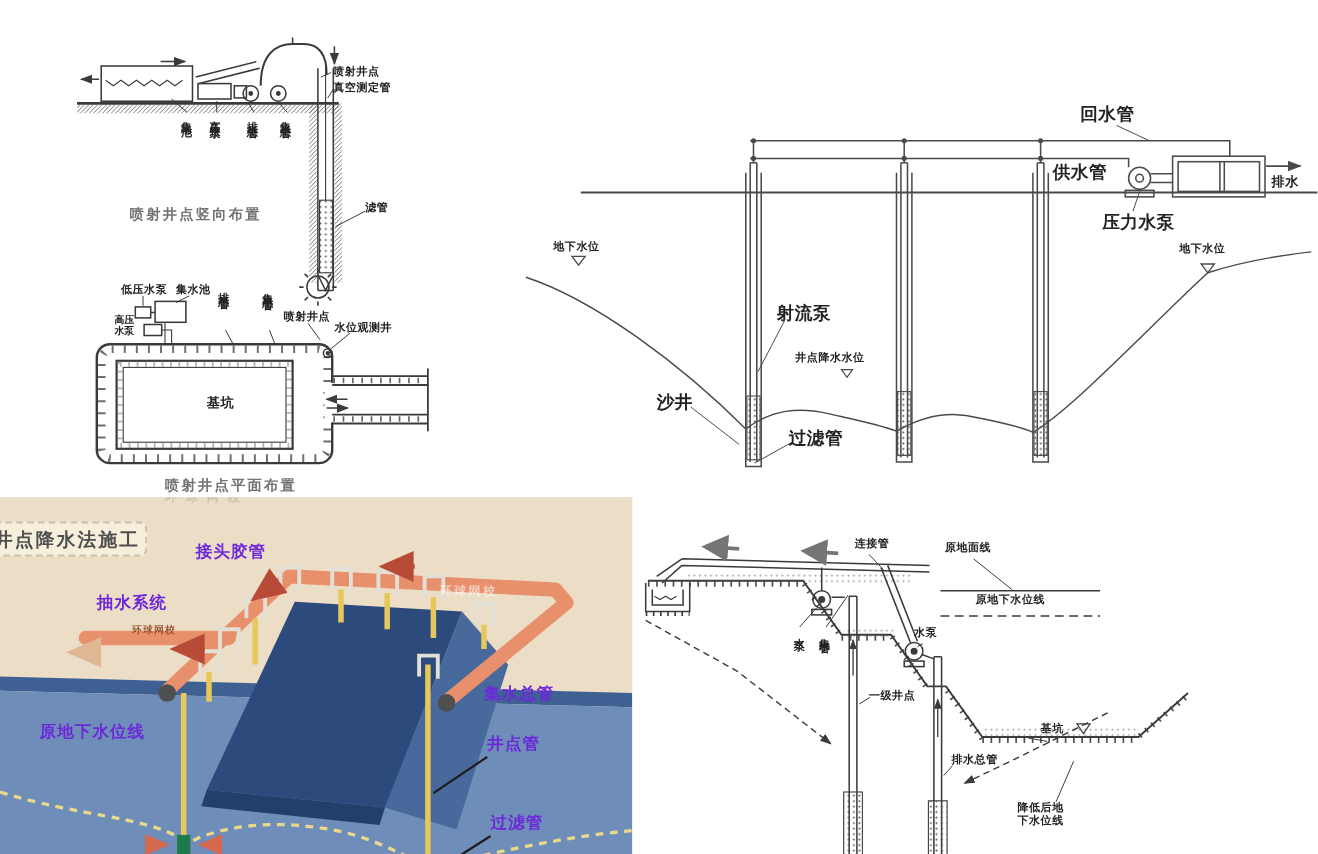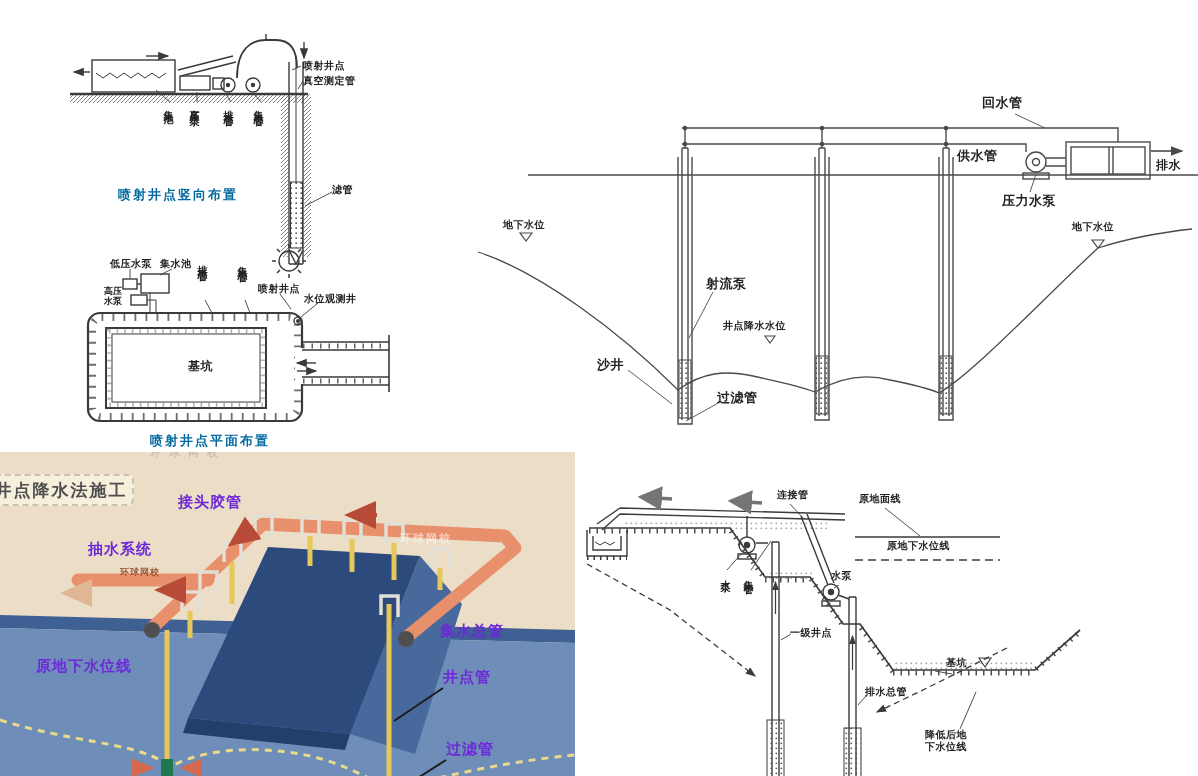--- a/index.html
+++ b/index.html
@@ -2,25 +2,25 @@
 <html><head>
 <meta charset="utf-8">
 <style>
   html,body{margin:0;padding:0;background:#fff;}
   #canvas{position:relative;width:1198px;height:776px;background:#fff;overflow:hidden;
           font-family:"Liberation Sans","DejaVu Sans",sans-serif;margin-top:32px;}
   .panel{position:absolute;overflow:hidden;}
   .panel svg{position:absolute;left:0;top:0;}
   .lbl{position:absolute;font:600 10px/1.2 "Liberation Sans","DejaVu Sans",sans-serif;
        color:#222;white-space:nowrap;letter-spacing:.5px;}
-  .lbl.s11{font-size:13px;}
+  .lbl.s11{font-size:16px;}
   .lbl.s12{font-size:12px;}
   .lbl.v{writing-mode:vertical-rl;letter-spacing:2px;}
   .lbl.wrap2{white-space:normal;width:22px;font-size:9px;line-height:1.15;letter-spacing:0;}
-  .lbl.title{font-size:13px;font-weight:700;color:#0369a1;letter-spacing:2px;}
+  .lbl.title{font-size:13px;font-weight:700;color:#737373;letter-spacing:2px;}
   .lbl.big{font-size:15px;font-weight:700;color:#6d28d9;letter-spacing:1px;}
   .lbl.wm1{font-size:9px;font-weight:700;color:rgba(140,60,30,.8);letter-spacing:1px;}
   .lbl.wm2{font-size:11px;font-weight:700;color:rgba(255,255,255,.55);letter-spacing:2px;}
   .lbl.wmtop{font-size:11px;font-weight:700;color:rgba(150,150,150,.4);letter-spacing:8px;}
   .titlebox{position:absolute;left:-12px;top:22px;width:142px;height:28px;
             background:#f6efdc;border:2px dashed #c9c2ae;border-radius:7px;
             display:flex;align-items:center;justify-content:center;}
   .titlebox .t{font-size:17px;font-weight:700;color:#4f4f4f;letter-spacing:2px;}
   .two{display:block;text-align:right;}
 </style>

